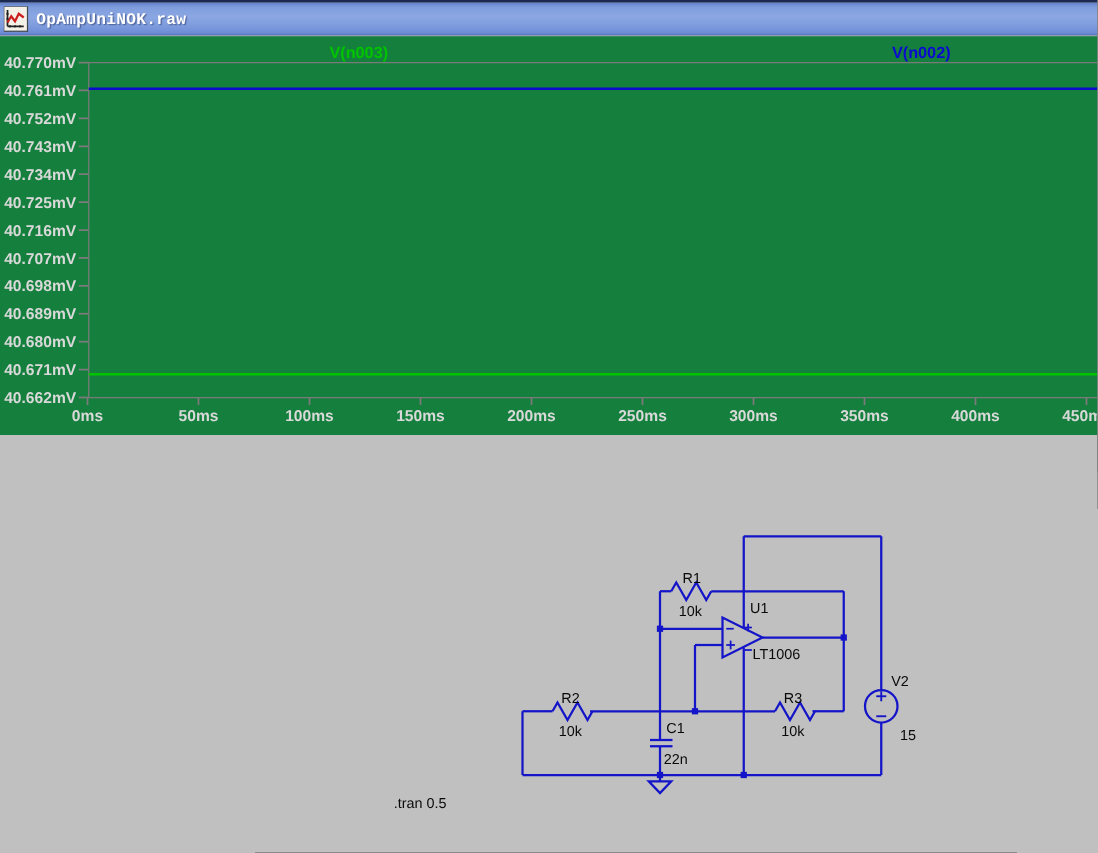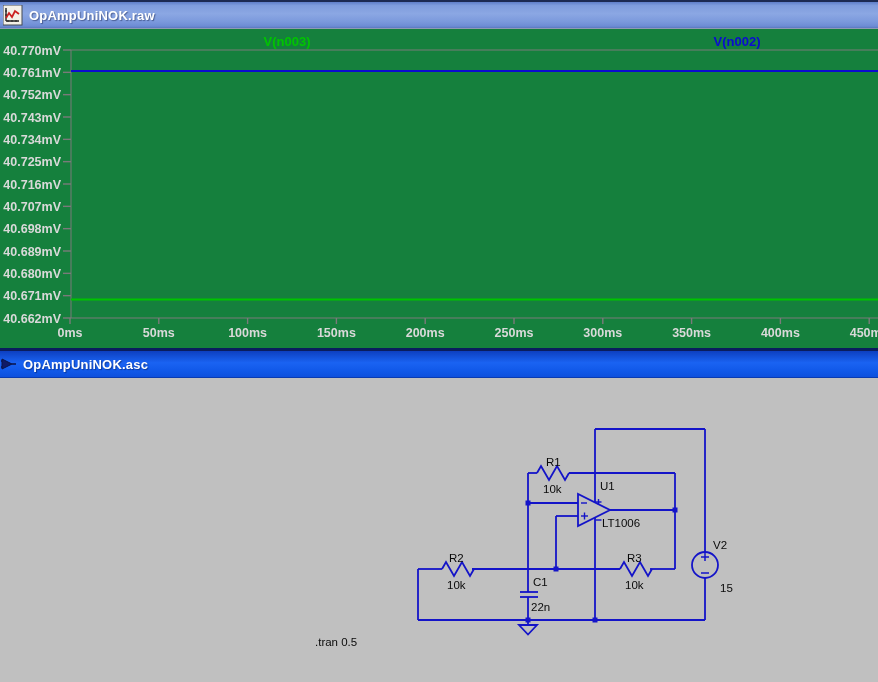--- a/index.html
+++ b/index.html
@@ -23,21 +23,21 @@
     top:348px;height:30px;
     border-top:3px solid #0a1d5e;
     border-bottom:1px solid #0a3bb0;
     background:linear-gradient(180deg,#0d3fc0 0%,#1a63f2 45%,#1159e9 75%,#0d50dd 100%);
   }
   .titlebar .wtitle{
     color:#ffffff;font-weight:bold;font-size:13px;letter-spacing:.2px;
     text-shadow:1px 1px 1px rgba(10,20,60,.45);
     white-space:nowrap;
   }
-  .titlebar-raw .wtitle{margin-left:5px;}
+  .titlebar-raw .wtitle{margin-left:5px;font-family:Liberation Mono, monospace;}
   .titlebar-asc .wtitle{margin-left:6px;}
   .wicon{display:inline-block;flex:0 0 auto;}
   .titlebar-raw .wicon{margin-left:3px;width:21px;height:21px;}
   .titlebar-asc .wicon{margin-left:1px;width:16px;height:16px;}
   
   .plot-pane{
     position:absolute;top:29px;left:0;width:878px;height:319px;background:#15803d;
   }
   .plot-pane svg{display:block;}
   
@@ -113,29 +113,20 @@
         <text x="780.4" y="308" text-anchor="middle" font-size="12.5" font-weight="bold" fill="#d9d9d9" font-family="Liberation Sans, sans-serif">400ms</text>
         <line x1="869.1999999999999" y1="289" x2="869.1999999999999" y2="295" stroke="#7a7a7a" stroke-width="1.4"></line>
         <text x="869.1999999999999" y="308" text-anchor="middle" font-size="12.5" font-weight="bold" fill="#d9d9d9" font-family="Liberation Sans, sans-serif">450ms</text>
         <line x1="71" y1="270.3888888888889" x2="878" y2="270.3888888888889" stroke="#00c400" stroke-width="2"></line>
         <text x="287" y="17" text-anchor="middle" font-size="13" font-weight="bold" fill="#00c400" font-family="Liberation Sans, sans-serif">V(n003)</text>
         <line x1="71" y1="42.09259259260435" x2="878" y2="42.09259259260435" stroke="#0b0bd0" stroke-width="2"></line>
         <text x="737" y="17" text-anchor="middle" font-size="13" font-weight="bold" fill="#0b0bd0" font-family="Liberation Sans, sans-serif">V(n002)</text>
       </svg>
   </div>
 
-  <div class="titlebar titlebar-asc">
-    <span class="wicon">
-      <svg width="16" height="16" viewBox="0 0 16 16">
-        <path d="M1,3 L1,13 L11,8 Z" fill="#101a66" stroke="#0a1348" stroke-width="1"></path>
-        <path d="M11,8 L15,8 M0,5 L1,5 M0,11 L1,11" stroke="#0a1348" stroke-width="1.4"></path>
-      </svg>
-    </span>
-    <span class="wtitle">OpAmpUniNOK.asc</span>
-  </div>
 
   <div class="schematic-pane">
     <svg width="878" height="304" viewBox="0 0 878 304" font-family="Liberation Sans, sans-serif">
       <g stroke="#1414c8" stroke-width="1.8" fill="none">
         <line x1="563" y1="51" x2="673" y2="51"></line>
         <line x1="563" y1="51" x2="563" y2="124"></line>
         <line x1="673" y1="51" x2="673" y2="174"></line>
         <line x1="496" y1="95" x2="505" y2="95"></line>
         <line x1="537" y1="95" x2="643" y2="95"></line>
         <line x1="643" y1="95" x2="643" y2="191"></line>

